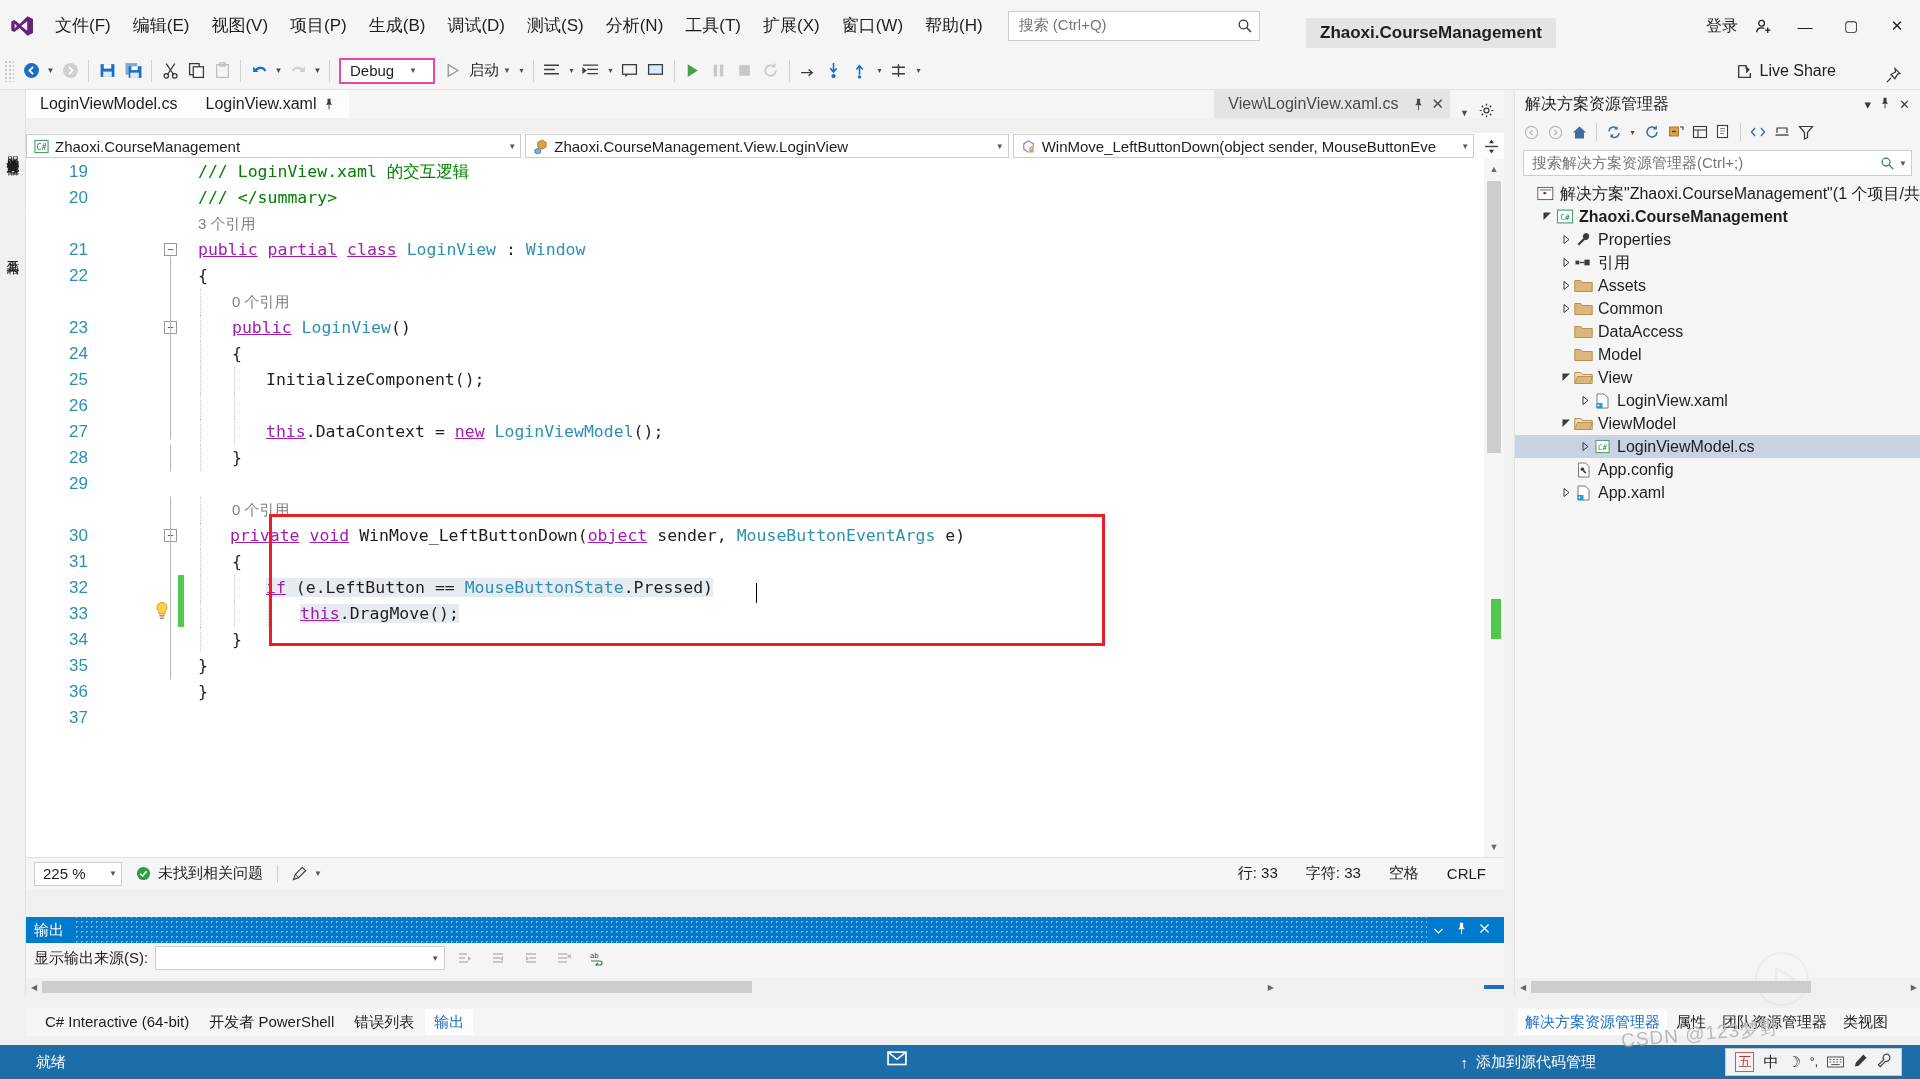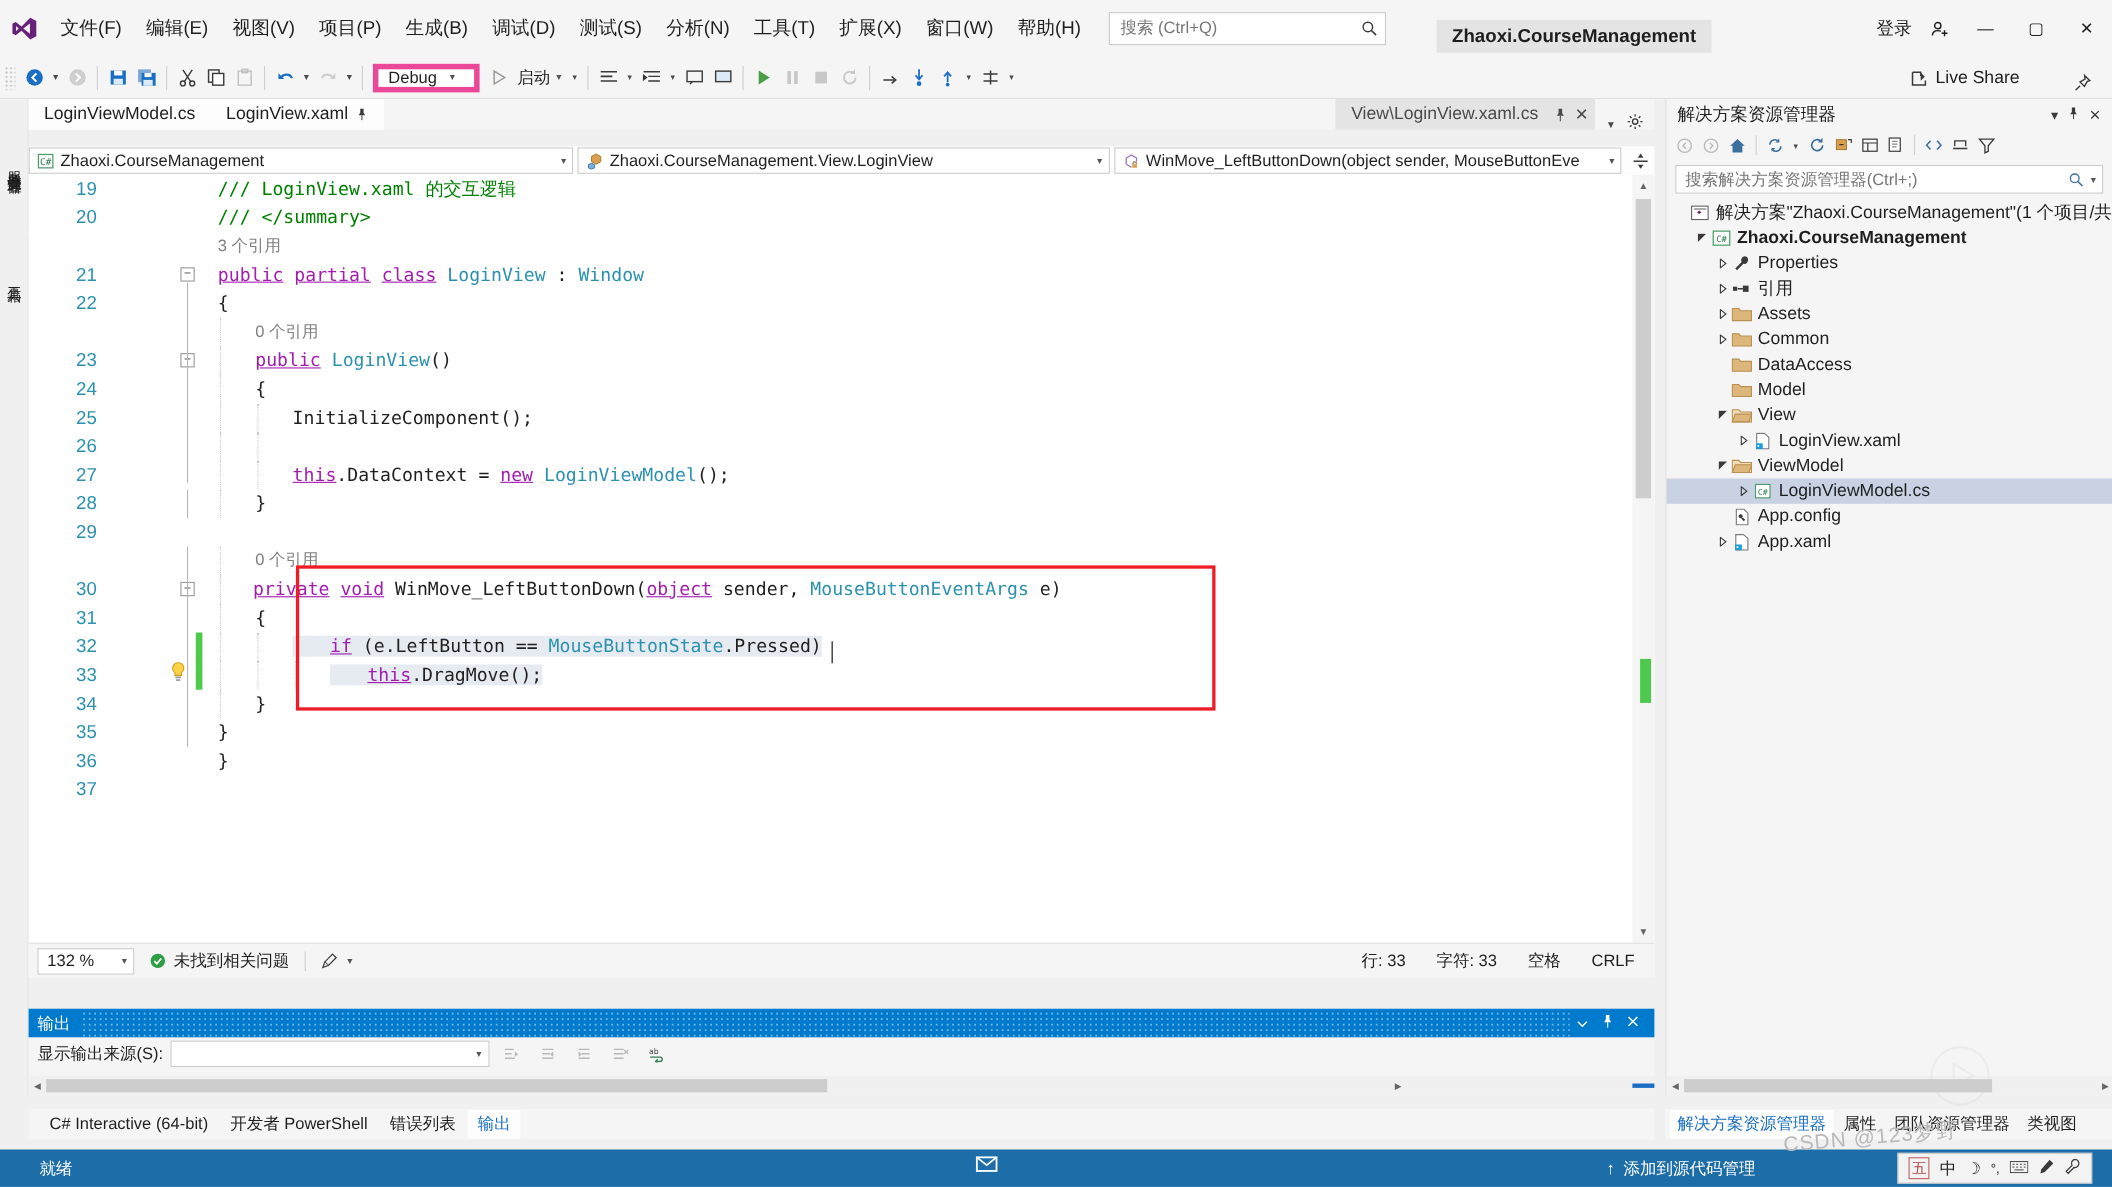--- a/index.html
+++ b/index.html
@@ -46,21 +46,21 @@
     border-bottom:1px solid #e0e0e0;
   }
   .grip{ width:10px; height:22px; margin-right:4px;
     background-image:radial-gradient(#c8c8c8 1px, transparent 1px);
     background-size:4px 4px; }
   .tbtn{ width:26px; height:30px; display:flex; align-items:center; justify-content:center; position:relative; }
   .tbtn svg{ width:17px; height:17px; }
   .caret{ width:13px; height:30px; display:flex; align-items:center; justify-content:center; font-size:8px; color:#4a4a4a; }
   .tsep{ width:1px; height:22px; background:#d0d0d0; margin:0 5px; }
   .combo{
-    height:26px; min-width:96px; background:#fff; border:5px solid #ec4899;
+    height:26px; min-width:96px; background:#fff; border:2px solid #ec4899;
     display:flex; align-items:center; justify-content:space-between;
     padding:0 16px 0 9px; font-size:15px; color:#1e1e1e; margin:0 4px;
   }
   .combo .arw{ font-size:8px; color:#555; margin-left:10px; }
   .runbtn{ display:flex; align-items:center; height:30px; padding:0 4px; font-size:15px; color:#1e1e1e; gap:4px; }
   .live-share{
     position:absolute; right:76px; top:6px; height:26px; display:flex; align-items:center;
     gap:7px; font-size:16px; color:#1e1e1e; padding:0 8px;
   }
   .pin-right{ position:absolute; right:14px; top:8px; }
@@ -114,21 +114,21 @@
     position:absolute; left:0; width:62px; text-align:right;
     color:#2b91af; font-family:"Liberation Sans", sans-serif; font-size:17px;
     line-height:26px;
   }
   .code{ position:absolute; left:172px; line-height:26px; color:#1e1e1e; }
   
   .kw{ color:#a21caf;text-decoration:underline; }
   .ty{ color:#2b91af; }
   .cm{ color:#008000; }
   .lens{ color:#808080; font-family:"Liberation Sans", sans-serif; font-size:15px; }
-  .hl{ background:#e6ebf2;padding-left:34px; }
+  .hl{ background:#e6ebf2; }
   .fold{
     position:absolute; left:138px; top:6px; width:13px; height:13px;
     border:1px solid #989898; background:#fff;
     font-family:"Liberation Sans", sans-serif; font-size:11px; line-height:11px;
     text-align:center; color:#3a3a3a;
   }
   .guide{ position:absolute; top:0; width:1px; height:26px; border-left:1px dotted #c8c8c8; }
   .changebar{ position:absolute; left:152px; width:6px; background:#4ec94e; }
   .bulb{ position:absolute; left:128px; width:16px; height:20px; }
   .redbox{
@@ -560,21 +560,21 @@
 
     <div class="vscroll">
       <div class="sarrow" style="top:0;">▲</div>
       <div class="thumb" style="top:22px;height:272px;"></div>
       <div class="greenmark" style="top:440px;"></div>
       <div class="sarrow" style="bottom:0;">▼</div>
     </div>
 
     <div class="estatus">
       <div class="zoombox">
-        <span>132 %</span>
+        <span>225 %</span>
         <span style="font-size:8px;color:#555;">▼</span>
       </div>
       <div class="grp">
         <svg width="15" height="15" viewBox="0 0 16 16">
             <circle cx="8" cy="8" r="7" fill="#2e9e44"></circle>
             <path d="M4.5 8.3 7 10.7l4.3-5" fill="none" stroke="#fff" stroke-width="1.7"></path>
           </svg>
         <span>未找到相关问题</span>
       </div>
       <div class="sep"></div>

